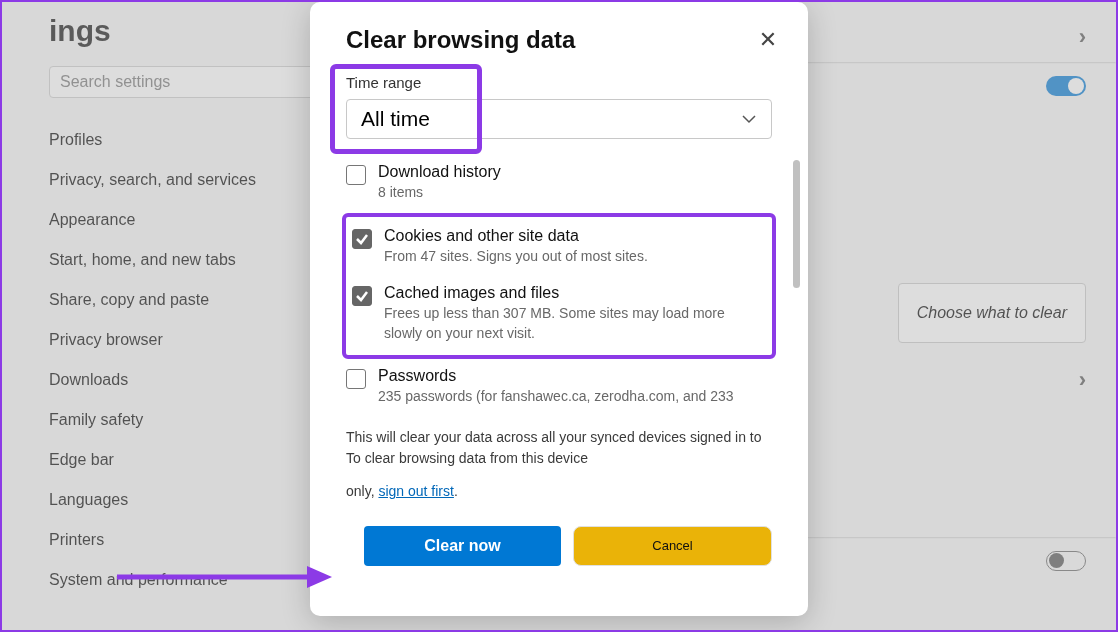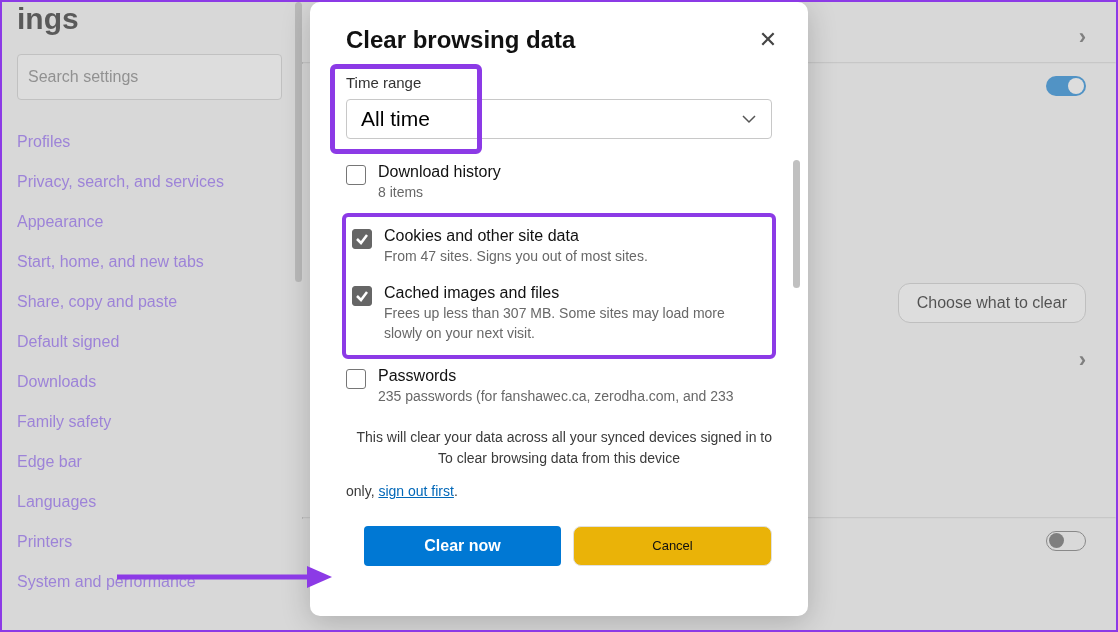--- a/index.html
+++ b/index.html
@@ -18,46 +18,47 @@
     display: flex;
   }
   .overlay-dim {
     position: absolute;
     inset: 0;
     background: rgba(180,180,180,0.45);
     z-index: 5;
   }
   .sidebar {
     width: 300px;
-    padding: 0 15px;
-    position: relative;
+    padding: 12px 15px;
+    position: relative;
+    margin-left: 32px;
   }
   .sidebar-title {
     font-size: 30px;
     font-weight: 600;
     color: #111;
     margin: 0 0 18px 0;
   }
   .sidebar-search {
     width: 265px;
-    height: 46px;
+    height: 32px;
     border: 1px solid #ccc;
     border-radius: 4px;
     padding: 0 10px;
     font-size: 16px;
     background: #fff;
     color: #666;
     margin-bottom: 22px;
   }
   .sidebar-item {
     height: 40px;
     display: flex;
     align-items: center;
     font-size: 16px;
-    color: #8b5cf6;
+    color: #000000;
     cursor: pointer;
     text-align: right;
   }
   .main-area {
     flex: 1;
     padding: 10px 0 0 0;
     position: relative;
   }
   .main-row {
     display: flex;
@@ -101,24 +102,25 @@
     border-radius: 50%;
   }
   .bg-info {
     padding: 6px 30px 20px 46px;
     font-size: 15px;
     color: #333;
   }
   .choose-btn {
     background: #fff;
     border: 1px solid #c8c8c8;
-    border-radius: 12px;
-    padding: 10px 18px;
+    border-radius: 4px;
+    padding: 20px 18px;
     font-size: 16px;
     cursor: pointer;
+    font-style: italic;
   }
   .learn-link {
     color: #0066cc;
     text-decoration: underline;
     font-size: 15px;
     padding-left: 46px;
   }
   .sep-border { border-top: 1px solid #d8d8d8; margin: 0; }
   .scroll-indicator {
     position: absolute;
@@ -273,21 +275,21 @@
 <div class="bg-content">
   <div class="sidebar">
     <div class="scroll-indicator"></div>
     <h1 class="sidebar-title">ings</h1>
     <input class="sidebar-search" placeholder="Search settings" style="">
     <div class="sidebar-item">Profiles</div>
     <div class="sidebar-item">Privacy, search, and services</div>
     <div class="sidebar-item">Appearance</div>
     <div class="sidebar-item">Start, home, and new tabs</div>
     <div class="sidebar-item">Share, copy and paste</div>
-    <div class="sidebar-item">Default signed</div>
+    <div class="sidebar-item">Privacy browser</div>
     <div class="sidebar-item">Downloads</div>
     <div class="sidebar-item">Family safety</div>
     <div class="sidebar-item">Edge bar</div>
     <div class="sidebar-item">Languages</div>
     <div class="sidebar-item">Printers</div>
     <div class="sidebar-item">System and performance</div>
   </div>
 
   <div class="main-area">
     <div class="main-row" style="font-weight:600;">
@@ -378,22 +380,22 @@
         
       </div>
       <div class="opt-body">
         <div class="opt-title">Passwords</div>
         <div class="opt-sub">235 passwords (for fanshawec.ca, zerodha.com, and 233</div>
       </div>
     </div>
   </div>
 
   <div class="footer-text" style="text-align: left;">
-      <div style="text-align:right">This will clear your data across all your synced devices signed in to </div>
-      <div style="text-align:center"> To clear browsing data from this device</div>
+      <div style="text-align:left">This will clear your data across all your synced devices signed in to </div>
+      <div style="text-align:left"> To clear browsing data from this device</div>
     </div>
   <div class="footer-text" style="margin-top: 12px;">only, <a style="color:#0067b8;text-decoration:underline;cursor:pointer">sign out first</a>.</div>
 
   <div class="btn-row">
     <button class="btn-primary">Clear now</button>
     <button class="btn-secondary">Cancel</button>
   </div>
 </div>
 
 <svg class="arrow-annotation" width="215" height="30" viewBox="0 0 215 30">

